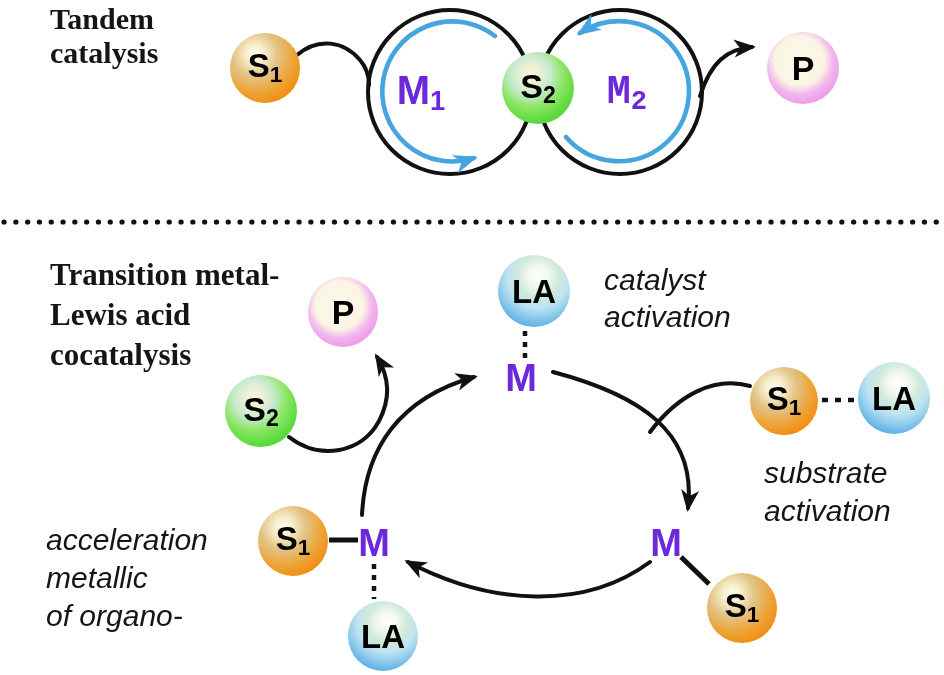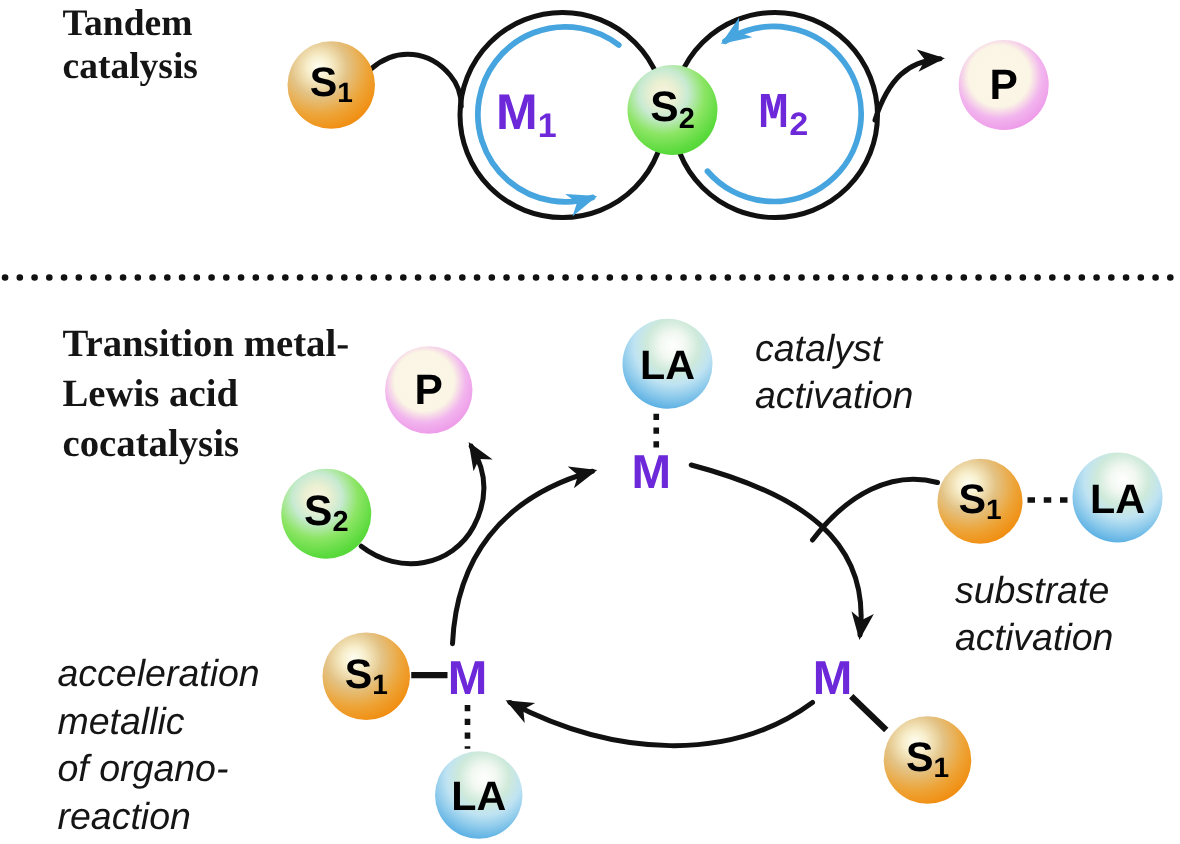--- a/index.html
+++ b/index.html
@@ -137,16 +137,15 @@
     <div>activation</div>
   </div>
   <div class="annot" id="annot-substrate">
     <div>substrate</div>
     <div>activation</div>
   </div>
   <div class="annot" id="annot-acceleration">
     <div>acceleration</div>
     <div>metallic</div>
     <div>of organo-</div>
-    <div>reaction</div>
   </div>
 
 </div>
 
 </body></html>

